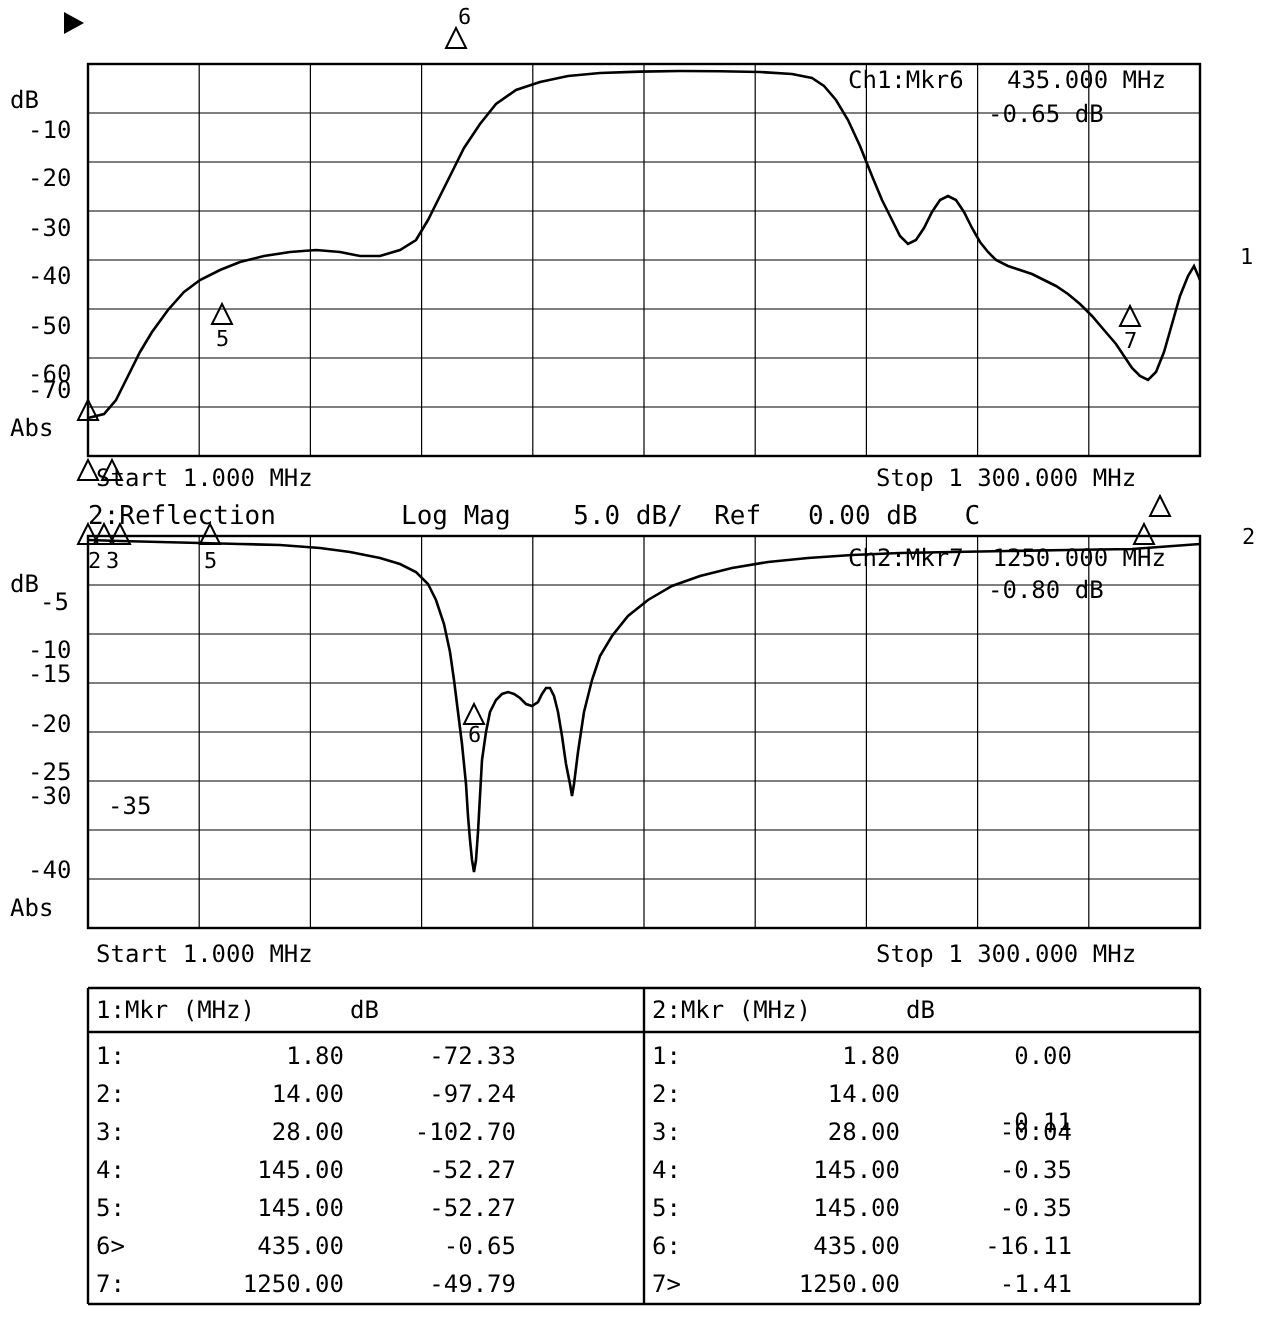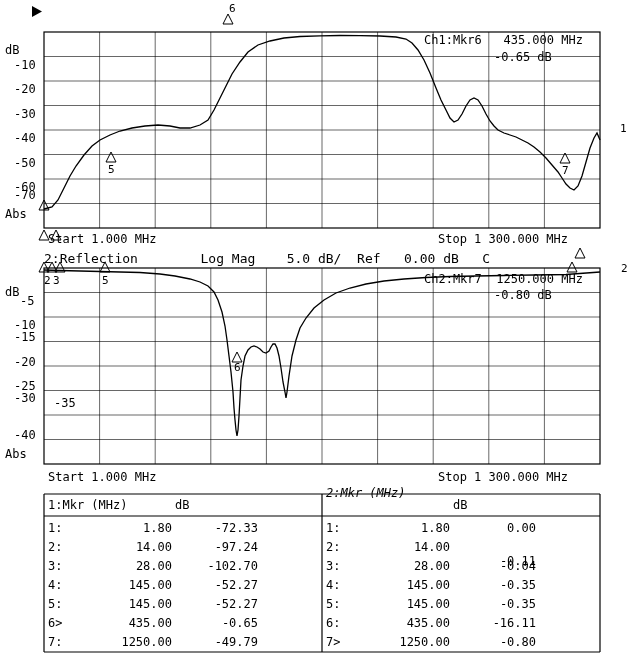--- a/index.html
+++ b/index.html
@@ -166,21 +166,21 @@
   <div class="t t11" style="left:53px;top:274px;">3</div>
   <div class="t t11" style="left:102px;top:274px;">5</div>
   <div class="t t11" style="left:234px;top:361px;">6</div>
   <div class="t t11" style="left:621px;top:262px;">2</div>
 
   <div class="t t12" style="left:48px;top:470px;">Start 1.000 MHz</div>
   <div class="t t12" style="left:438px;top:470px;">Stop 1 300.000 MHz</div>
 
   <div class="t t12" style="left:48px;top:498px;">1:Mkr (MHz)</div>
   <div class="t t12" style="left:175px;top:498px;">dB</div>
-  <div class="t t12" style="left:326px;top:486px;font-style:italic;">2:Mkr (MHz)</div>
+  <div class="t t12" style="left:326px;top:498px;">2:Mkr (MHz)</div>
   <div class="t t12" style="left:453px;top:498px;">dB</div>
 
   <div class="t t12" style="left:48px;top:521px;">1:</div>
   <div class="t t12" style="left:112px;top:521px;text-align:right;width:60px;">1.80</div>
   <div class="t t12" style="left:190px;top:521px;text-align:right;width:68px;">-72.33</div>
 
   <div class="t t12" style="left:48px;top:540px;">2:</div>
   <div class="t t12" style="left:112px;top:540px;text-align:right;width:60px;">14.00</div>
   <div class="t t12" style="left:190px;top:540px;text-align:right;width:68px;">-97.24</div>
 
@@ -223,15 +223,15 @@
   <div class="t t12" style="left:326px;top:597px;">5:</div>
   <div class="t t12" style="left:390px;top:597px;text-align:right;width:60px;">145.00</div>
   <div class="t t12" style="left:468px;top:597px;text-align:right;width:68px;">-0.35</div>
 
   <div class="t t12" style="left:326px;top:616px;">6:</div>
   <div class="t t12" style="left:390px;top:616px;text-align:right;width:60px;">435.00</div>
   <div class="t t12" style="left:460px;top:616px;text-align:right;width:76px;">-16.11</div>
 
   <div class="t t12" style="left:326px;top:635px;">7&gt;</div>
   <div class="t t12" style="left:382px;top:635px;text-align:right;width:68px;">1250.00</div>
-  <div class="t t12" style="left:468px;top:635px;text-align:right;width:68px;">-0.80</div>
+  <div class="t t12" style="left:468px;top:635px;text-align:right;width:68px;">-1.41</div>
 
 </div>
 
 </body></html>

